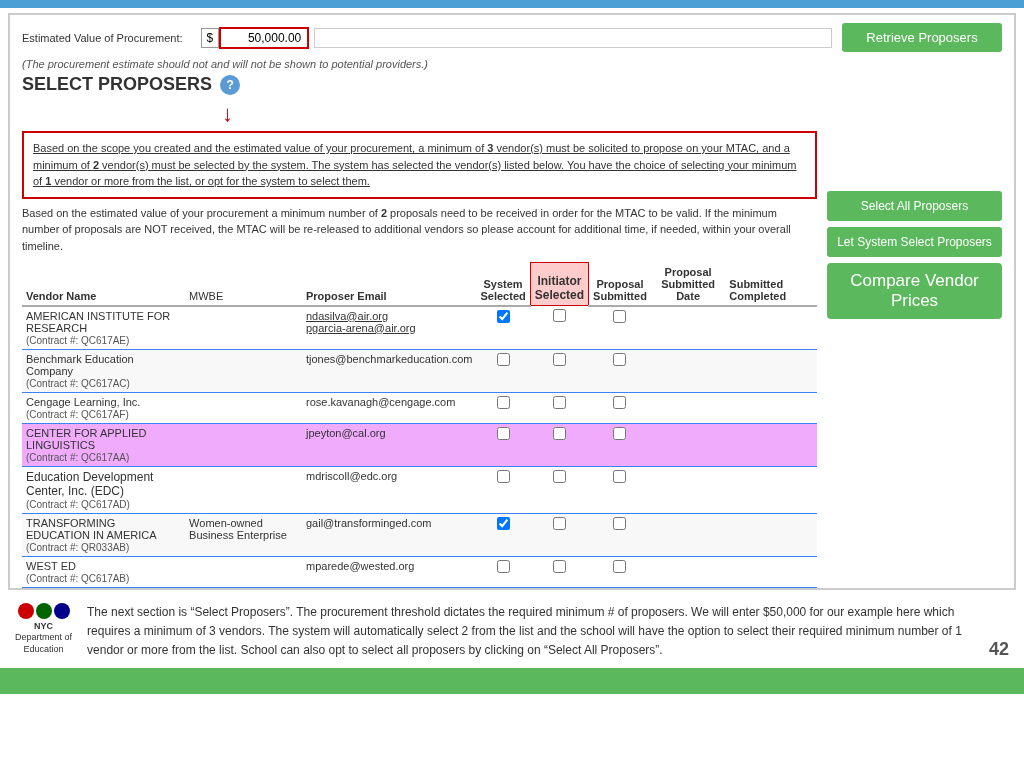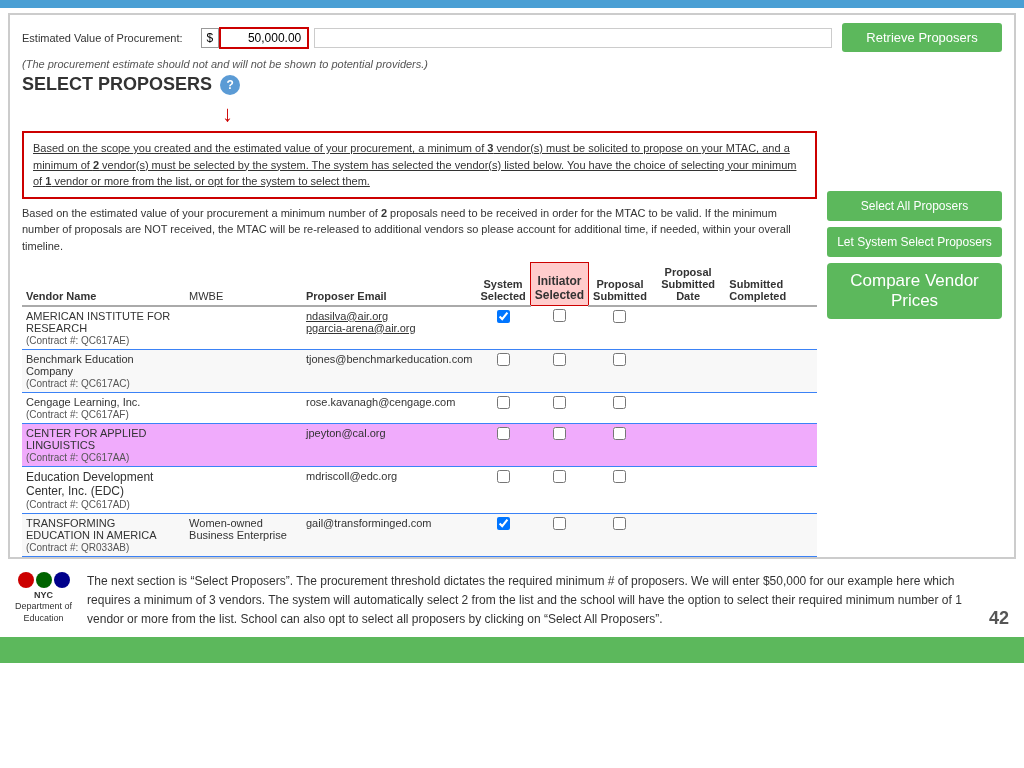--- a/index.html
+++ b/index.html
@@ -124,20 +124,30 @@
               <tr style="background: rgb(248, 248, 248);">
                 <td><span style="font-size:11px;">TRANSFORMING EDUCATION IN AMERICA</span><br><span style="font-size:10px;color:#555;">(Contract #: QR033AB)</span></td>
                 <td style="font-size: 11px;">Women-owned Business Enterprise</td>
                 <td style="font-size: 11px;">gail@transforminged.com</td>
                 <td style="text-align: center;"><input type="checkbox" checked="" style=""></td>
                 <td style="text-align: center;"><input type="checkbox" style=""></td>
                 <td style="text-align: center;"><input type="checkbox" style=""></td>
                 <td></td>
                 <td></td>
               </tr>
+              <tr>
+                <td><span style="font-size:11px;">WEST ED</span><br><span style="font-size:10px;color:#555;">(Contract #: QC617AB)</span></td>
+                <td style="font-size: 11px;"></td>
+                <td style="font-size: 11px;">mparede@wested.org</td>
+                <td style="text-align: center;"><input type="checkbox" style=""></td>
+                <td style="text-align: center;"><input type="checkbox" style=""></td>
+                <td style="text-align: center;"><input type="checkbox" style=""></td>
+                <td></td>
+                <td></td>
+              </tr>
             </tbody>
         </table>
       </div>
 
       <div class="right-area">
         <div style="display:flex;flex-direction:column;gap:6px;margin-top:60px;">
           <button style="background:#5cb85c;color:#fff;border:none;padding:8px 10px;font-size:12px;cursor:pointer;border-radius:3px;text-align:center;">Select All Proposers</button>
           <button style="background:#5cb85c;color:#fff;border:none;padding:8px 10px;font-size:12px;cursor:pointer;border-radius:3px;text-align:center;">Let System Select Proposers</button>
           <button style="background:#5cb85c;color:#fff;border:none;padding:8px 10px;font-size:17px;cursor:pointer;border-radius:4px;text-align:center;">Compare Vendor Prices</button>
         </div>

